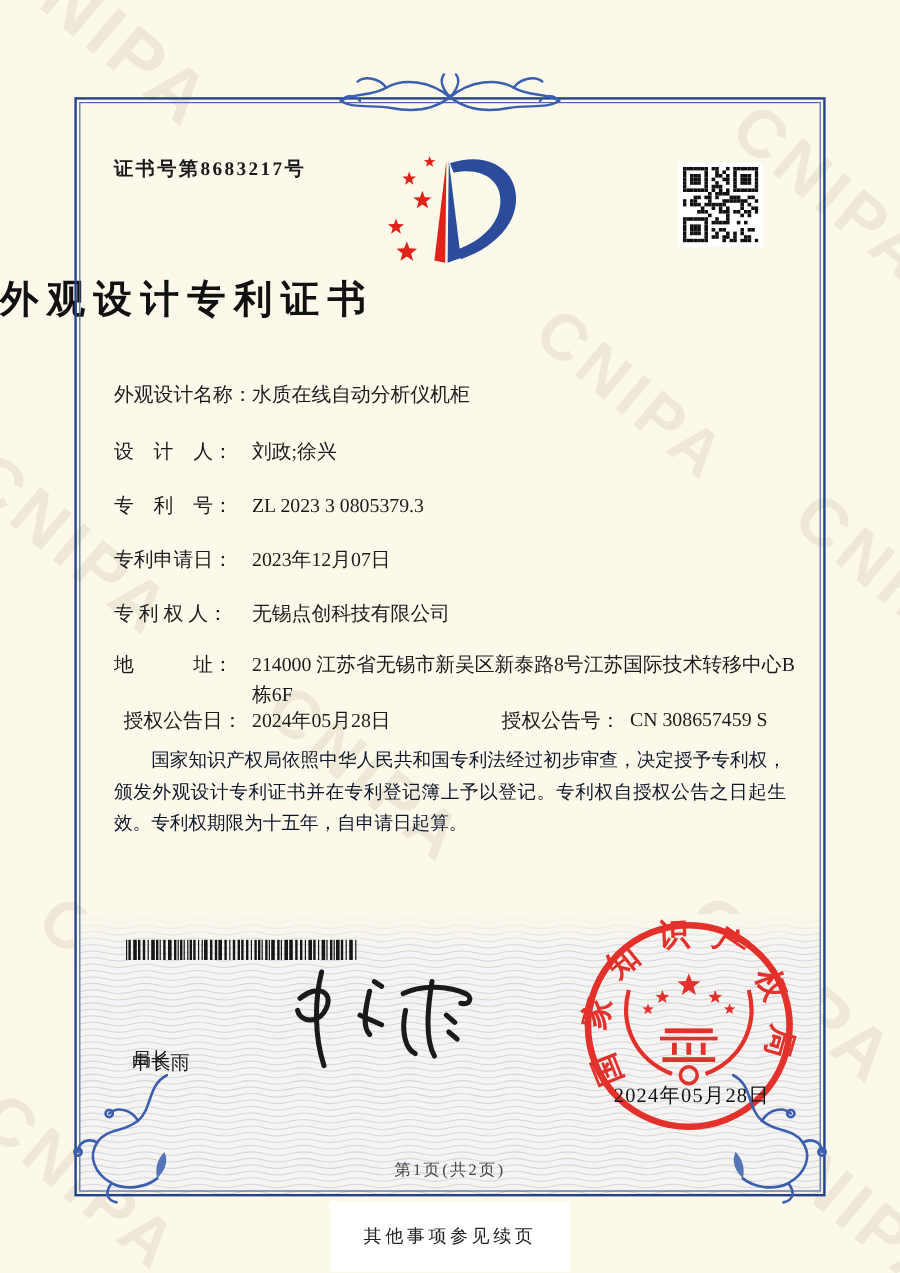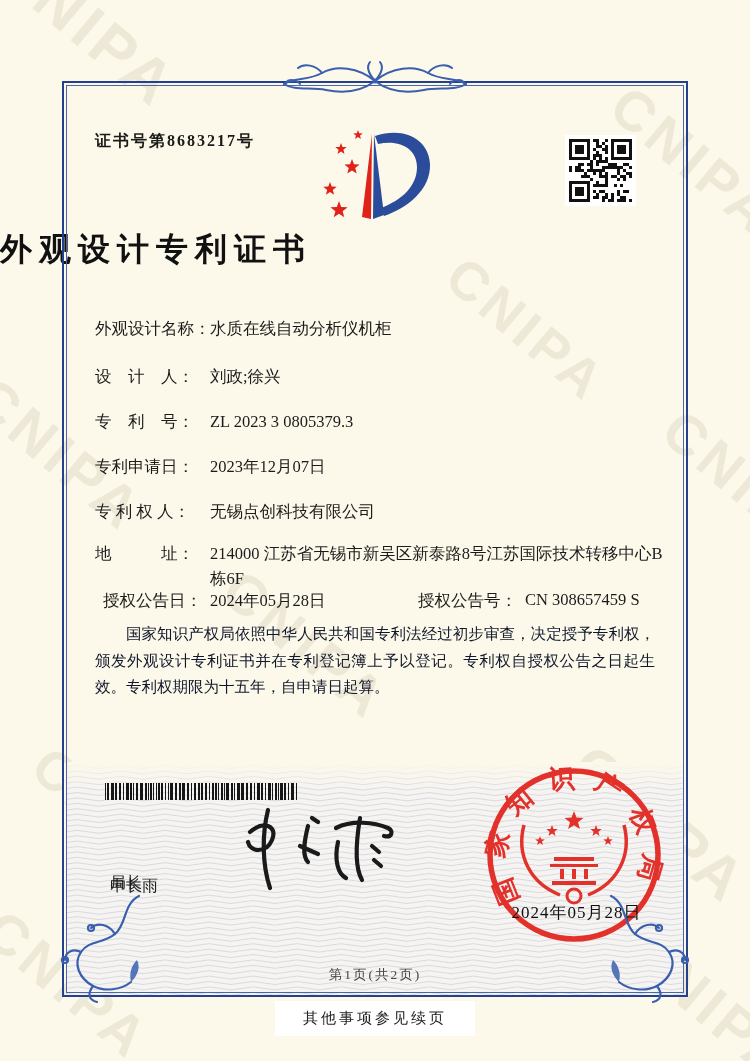--- a/index.html
+++ b/index.html
@@ -58,21 +58,21 @@
   .signature{position:absolute;left:212px;top:798px;z-index:2;}
   
   .seal{position:absolute;left:480px;top:761px;z-index:3;opacity:.94;}
   .seal-date{position:absolute;left:489px;top:901px;width:175px;text-align:center;
     font-size:17px;color:#111;z-index:4;letter-spacing:1px;}
   .page-info{position:absolute;left:0;top:966px;width:100%;text-align:center;
     font-size:13.5px;letter-spacing:2px;color:#444;z-index:2;}
   
   .footer-note{
     position:absolute;top:1001px;left:50%;transform:translateX(-50%);
-    background:#fff;padding:8px 28px;font-size:15px;letter-spacing:3px;color:#222;z-index:2;
+    background:#fff;padding:20px 28px;font-size:15px;letter-spacing:3px;color:#222;z-index:2;
     white-space:nowrap;
   }
   
   .orn-top{position:absolute;left:270px;top:57px;z-index:4;}
   .orn-bl{position:absolute;left:53px;top:890px;z-index:4;}
   .orn-br{position:absolute;left:602px;top:890px;z-index:4;transform:scaleX(-1);}
 </style>
 </head>
 <body>
 

